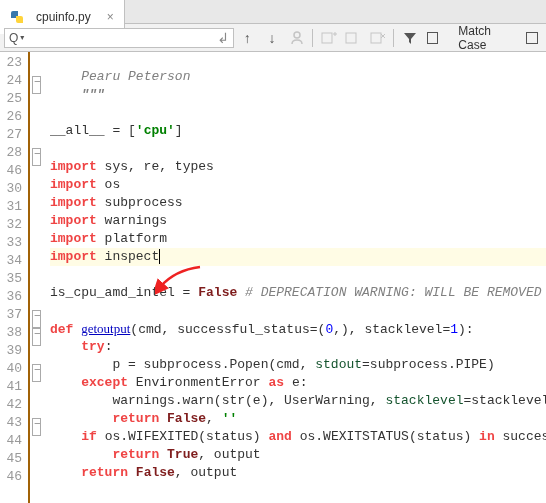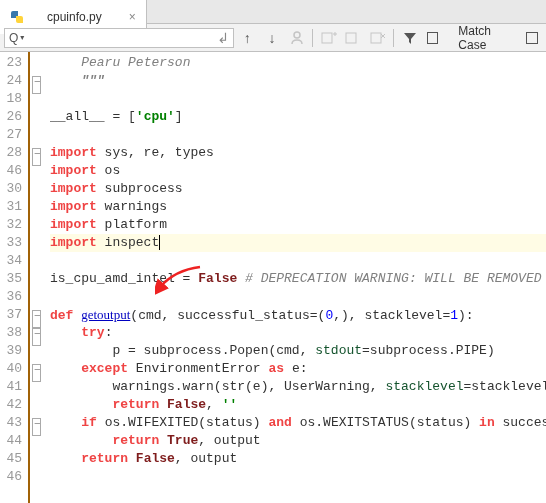--- a/index.html
+++ b/index.html
@@ -19,21 +19,21 @@
     background: #e8e8e8;
     border-bottom: 1px solid #c0c0c0;
     display: flex;
   }
   .tab {
     background: #fff;
     border-right: 1px solid #c0c0c0;
     padding: 17px 10px;
     display: flex;
     align-items: center;
-    gap: 23px;
+    gap: 12px;
   }
   .tab .py-icon {
     width: 14px;
     height: 14px;
     display: inline-block;
     position: relative;
   }
   .tab .py-icon::before {
     content: "";
     position: absolute;
@@ -164,20 +164,21 @@
     font-size: 11px;
     color: #888;
   }
   .code {
     flex: 1;
     padding-top: 2px;
     padding-left: 6px;
     white-space: pre;
     overflow: hidden;
     position: relative;
+    margin-top: 14px;
   }
   .code-line { height: 18px; position: relative; }
   .hl-line {
     background: #fffce5;
   }
   .kw { color: #ef4444; font-weight: bold; }
   .str { color: #008000; font-weight: bold; }
   .comment { color: #808080; font-style: italic; }
   .param { color: #14532d; }
   .num { color: #0000ff; }
@@ -258,21 +259,21 @@
   </div>
   <div class="matchcase" style="padding-left:2px;">
     <span class="box"></span>
   </div>
 </div>
 
 <div class="editor">
   <div class="gutter" id="gutter">
       <div>23</div>
       <div>24</div>
-      <div>18</div>
+      <div>25</div>
       <div>26</div>
       <div>27</div>
       <div>28</div>
       <div>46</div>
       <div>30</div>
       <div>31</div>
       <div>32</div>
       <div>33</div>
       <div>34</div>
       <div>35</div>

